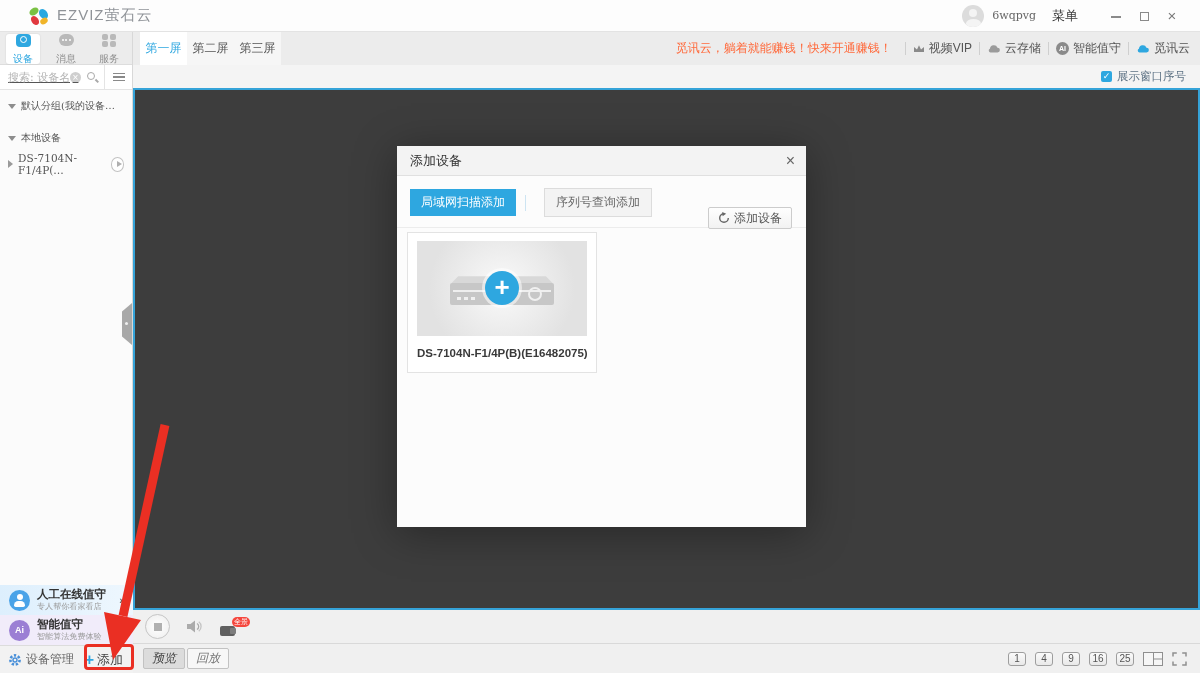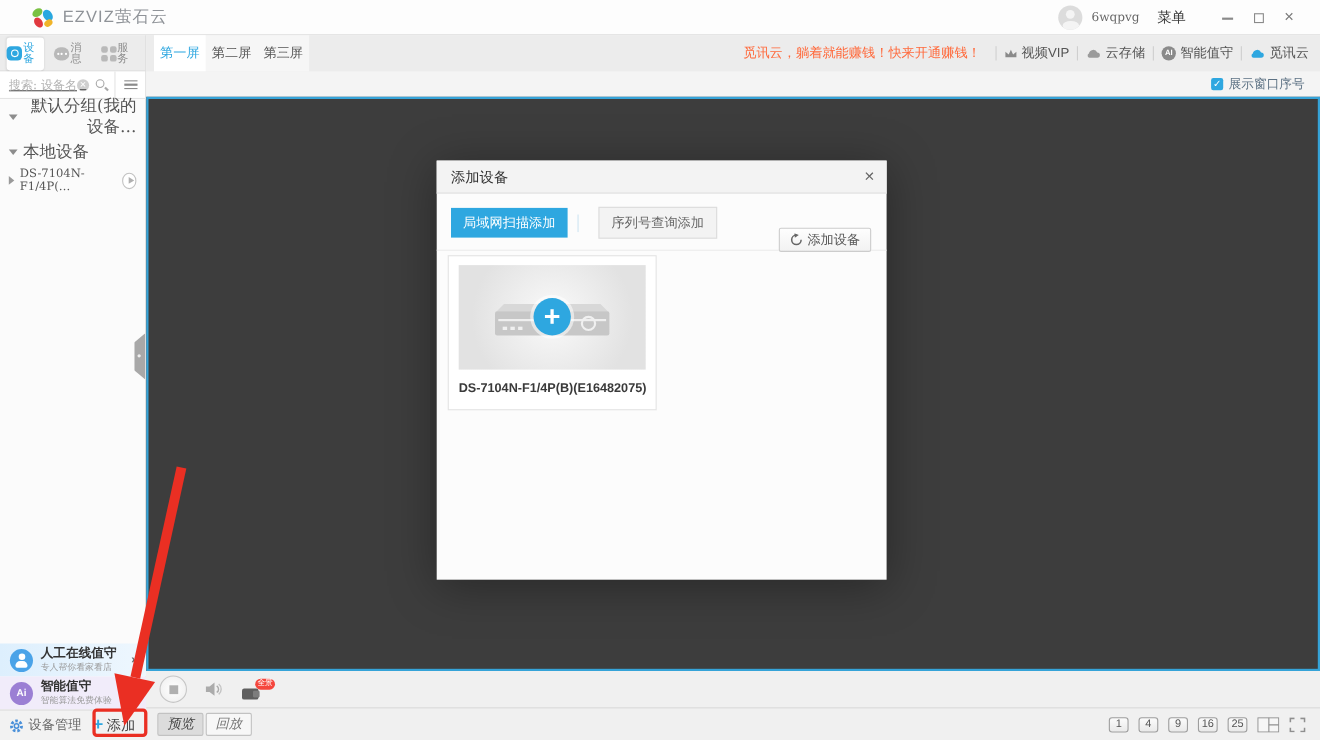--- a/index.html
+++ b/index.html
@@ -25,21 +25,21 @@
   .username { font-size:11px; color:#666; margin:0 16px 0 8px; cursor:pointer; }
   .menu-btn { font-size:13px; color:#3b3b3b; cursor:pointer; margin-right:24px; }
   .winbtn { width:28px; text-align:center; color:#7a7a7a; cursor:pointer; font-size:13px; }
   .win-min i { display:inline-block; width:10px; height:2px; background:#8a8a8a; vertical-align:middle; }
   .win-max i { display:inline-block; width:9px; height:9px; border:1.4px solid #8a8a8a; vertical-align:middle; }
   .win-close { font-size:15px; }
 
   
   .sidebar { position:absolute; left:0; top:32px; width:133px; height:641px; background:#fbfbfb; border-right:1px solid #d8d8d8; }
   .side-tabs { position:absolute; left:0; top:0; width:100%; height:33px; background:#ececec; border-bottom:1px solid #ddd; display:flex; align-items:center; padding:0 6px; gap:9px; }
-  .stab { width:36px; height:30px; margin-top:1px; display:flex; align-items:center; justify-content:flex-start; gap:1px; border-radius:3px; cursor:pointer; }
+  .stab { width:36px; height:30px; margin-top:1px; display:flex; flex-direction:column; align-items:center; justify-content:space-between; gap:1px; border-radius:3px; cursor:pointer; }
   .stab-label { font-size:10px; color:#8e8e8e; line-height:10px; }
   .stab.active { background:#ffffff; box-shadow:0 0 2px rgba(0,0,0,.12); }
   .stab.active .stab-label { color:#2ea7e0; }
   .cam-icon { position:relative; width:15px; height:13px; background:#2ea7e0; border-radius:4px; }
   .cam-icon i { position:absolute; left:4px; top:2.5px; width:7px; height:7px; border:1.6px solid #fff; border-radius:50%; }
   .msg-icon { position:relative; width:15px; height:12px; background:#b9b9b9; border-radius:6px; display:flex; align-items:center; justify-content:center; gap:1.5px; }
   .msg-icon i { width:2px; height:2px; background:#fff; border-radius:50%; }
   .svc-icon { width:14px; height:13px; display:grid; grid-template-columns:6px 6px; grid-template-rows:6px 6px; gap:1.5px; }
   .svc-icon i { background:#b9b9b9; border-radius:2px; }
   .side-search { position:absolute; left:0; top:33px; width:100%; height:25px; background:#fff; border-bottom:1px solid #e4e4e4; display:flex; align-items:center;text-decoration:underline; }
@@ -49,21 +49,21 @@
   .mag-icon { position:relative; width:13px; height:13px; margin-left:5px; cursor:pointer; }
   .mag-icon i { position:absolute; left:1px; top:1px; width:8px; height:8px; border:1.4px solid #a9a9a9; border-radius:50%; }
   .mag-icon::after { content:""; position:absolute; left:9px; top:9px; width:4px; height:1.6px; background:#a9a9a9; transform:rotate(45deg); }
   .list-toggle { margin-left:auto; width:28px; height:24px; border-left:1px solid #e4e4e4; display:flex; flex-direction:column; align-items:center; justify-content:center; gap:2px; cursor:pointer; }
   .list-toggle i { width:12px; height:1.6px; background:#8a8a8a; }
   .tree { position:absolute; left:0; top:58px; width:100%; }
   .tree-row { display:flex; align-items:center; padding:0 8px; height:20px; margin-top:6px; cursor:pointer; color:#555; }
   .tri { width:0; height:0; margin-right:5px; }
   .tri.down { border-left:4px solid transparent; border-right:4px solid transparent; border-top:5px solid #8d8d8d; }
   .tri.right { border-top:4px solid transparent; border-bottom:4px solid transparent; border-left:5px solid #9a9a9a; }
-  .tree-label { font-size:15px;text-align:right; }
+  .tree-label { font-size:10px; }
   .empty-panel { margin:6px 8px 0 8px; width:117px; background:#f0f0f0; padding:13px 8px 16px 8px; }
   .empty-text { font-size:11px; color:#9d9d9d; line-height:1.65; text-align:center; }
   .add-link { margin-top:15px; text-align:center; color:#2ea7e0; font-size:12px; cursor:pointer; }
   .tree-row.local { margin-top:12px; }
   .dname { font-size:10.5px; color:#555; }
   .play-circle { position:relative; margin-left:auto; width:15px; height:15px; border:1px solid #c2c2c2; border-radius:50%; background:#fff; cursor:pointer; }
   .play-circle i { position:absolute; left:5px; top:3.5px; width:0; height:0; border-top:3.5px solid transparent; border-bottom:3.5px solid transparent; border-left:5px solid #b0b0b0; }
 
   .promo-card { position:absolute; left:0; width:133px; height:30px; display:flex; align-items:center; cursor:pointer; }
   .card-blue { top:553px; background:linear-gradient(90deg,#ddeffd,#eef7fe); }

